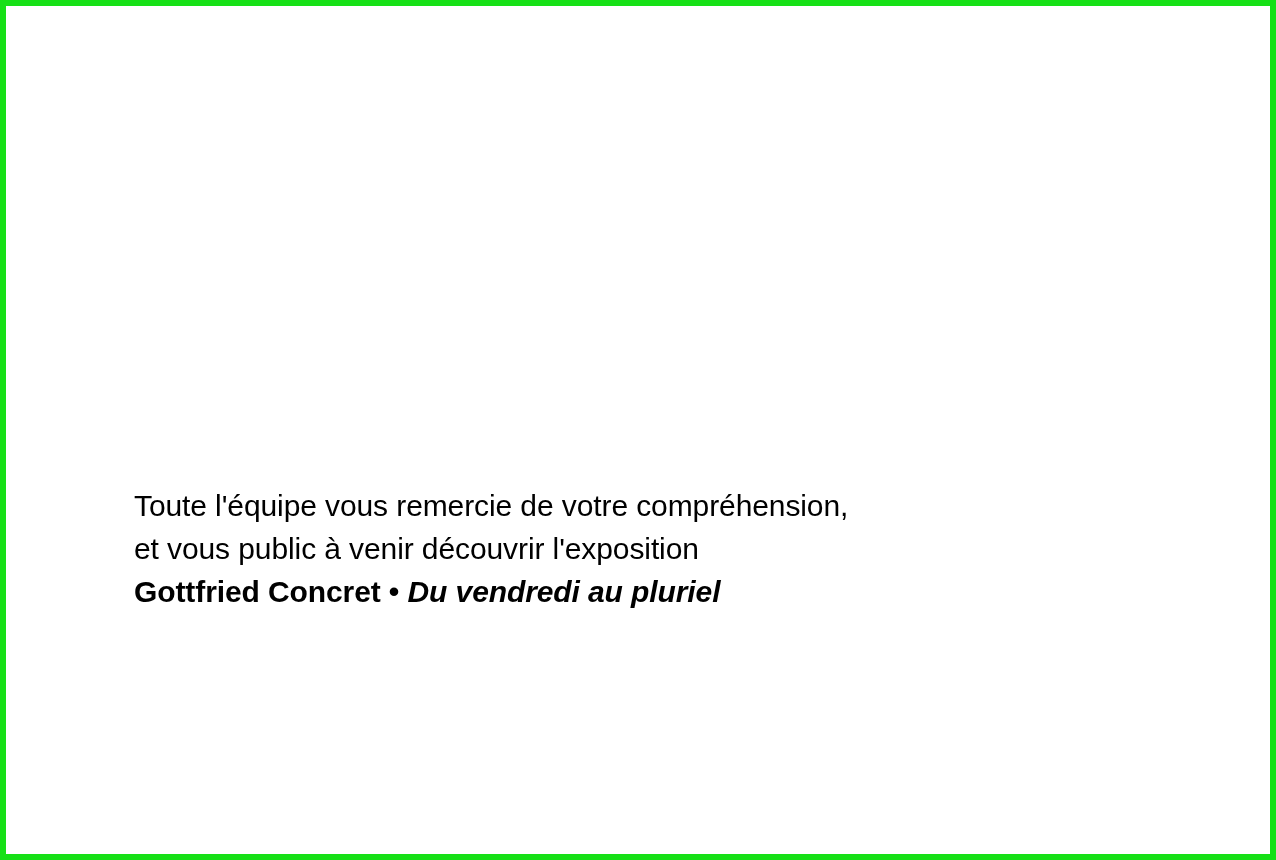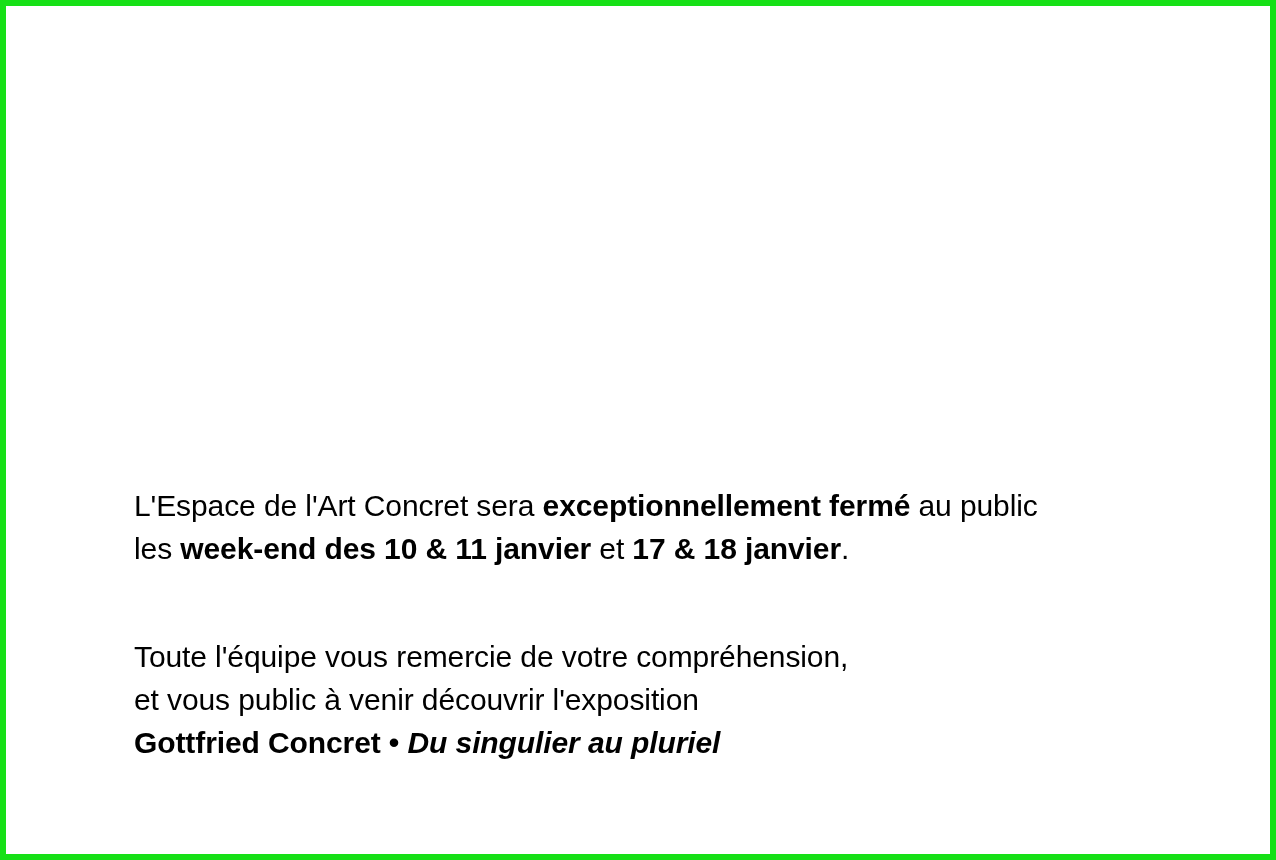--- a/index.html
+++ b/index.html
@@ -48,25 +48,21 @@
     font-weight: bold;
     font-style: italic;
   }
 </style>
 </head>
 <body>
 
 <div class="page">
   <div class="notice">
 
-    <p class="para">
-      <span class="line"><span>L'Espace de l'Art Concret sera </span><b>exceptionnellement fermé</b><span> au public</span></span>
-      <span class="line"><span>les </span><b>week-end des 10 &amp; 11 janvier</b><span> et </span><b>17 &amp; 18 janvier</b><span>.</span></span>
-    </p>
 
     <p class="para">
       <span class="line">Toute l'équipe vous remercie de votre compréhension,</span>
       <span class="line">et vous public à venir découvrir l'exposition</span>
-      <span class="line"><b>Gottfried Concret • </b><span class="bi">Du singulier au pluriel</span></span>
+      <span class="line"><b>Gottfried Concret • </b><span class="bi">Du vendredi au pluriel</span></span>
     </p>
 
   </div>
 </div>
 
 </body></html>

